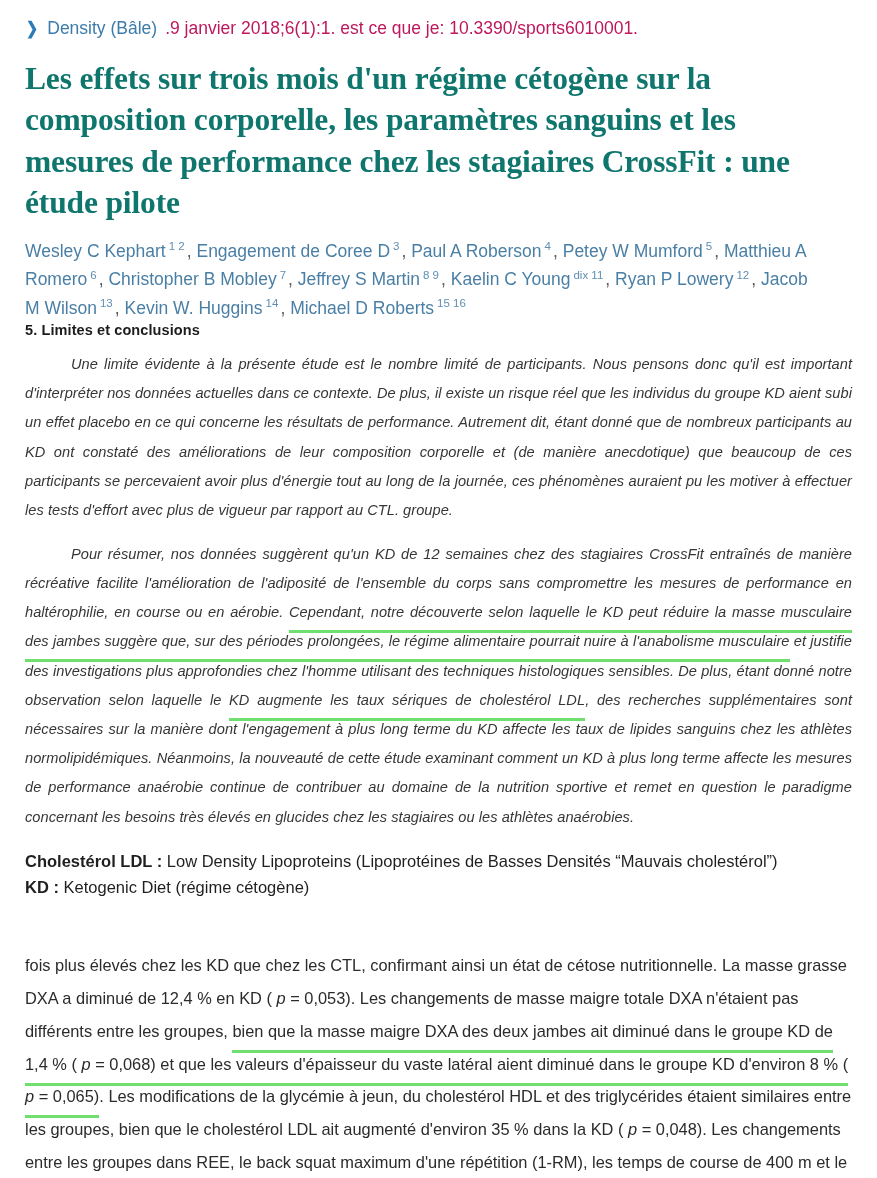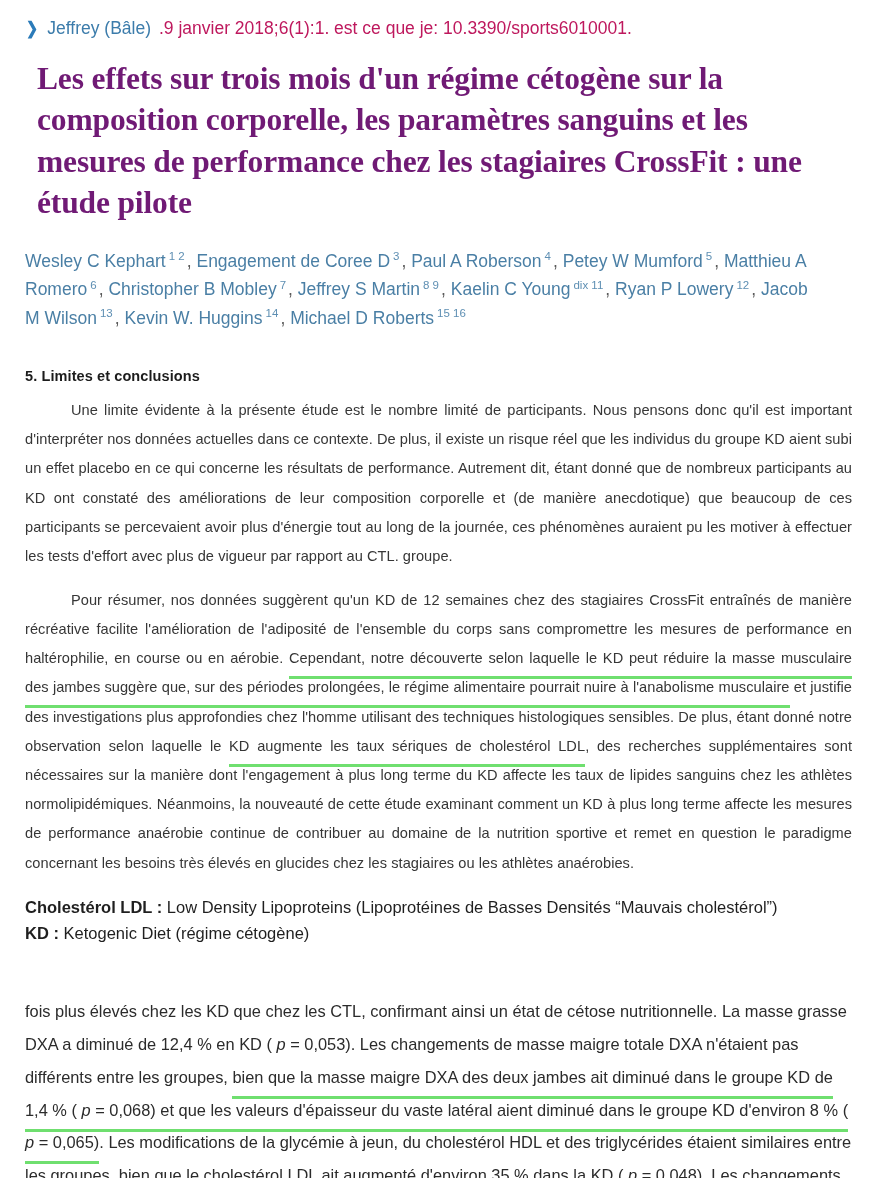--- a/index.html
+++ b/index.html
@@ -51,66 +51,66 @@
     color: #be185d;
   }
 
   
   .article-title {
     font-family: "Liberation Serif", serif;
     font-weight: bold;
     font-size: 31.5px;
     line-height: 1.32;
     letter-spacing: -0.15px;
-    color: #701a75;
-    margin: 18px 0 0 12px;
+    color: #0f766e;
+    margin: 18px 0 0 0;
     padding: 0 20px 0 0;
     max-width: 840px;
   }
 
   
   .authors {
-    margin-top: 23px;
+    margin-top: 13px;
     font-size: 17.5px;
     line-height: 1.62;
     color: #4a7fa5;
     max-width: 790px;
   }
   .authors .author {
     color: #4a7fa5;
   }
   .authors sup {
     font-size: 11.5px;
     vertical-align: super;
     color: #5e8fb3;
     padding: 0 2px 0 3px;
   }
   .authors .sep {
     color: #5a5a5a;
   }
 
   
   .section-heading {
-    margin-top: 36px;
     font-size: 14.5px;
     font-weight: bold;
     color: #1c1c1c;
     letter-spacing: 0.1px;
   }
 
   .para {
     margin-top: 12px;
     font-size: 14.6px;
     line-height: 2.0;
     text-align: justify;
     color: #363636;
     letter-spacing: 0.05px;
   }
   .para.indent {
     text-indent: 46px;
+    font-style: italic;
   }
 
   .hl {
     border-bottom: 3.5px solid #6fdf6f;
     padding-bottom: 10px;
   }
 
   
   .glossary {
     margin-top: 16px;
@@ -130,21 +130,21 @@
   }
   .lower-block i { font-style: italic; }
 </style>
 </head>
 <body>
 
 <div class="page">
 
   <div class="citation-line">
     <span class="chevron-icon">❯</span>
-    <span class="journal-link">Jeffrey (Bâle)</span>
+    <span class="journal-link">Density (Bâle)</span>
       <span class="citation-rest">.9 janvier 2018;6(1):1. est ce que je: 10.3390/sports6010001.</span>
   </div>
 
   <h1 class="article-title">Les effets sur trois mois d'un régime cétogène sur la composition corporelle, les paramètres sanguins et les mesures de performance chez les stagiaires CrossFit : une étude pilote</h1>
 
   <div class="authors">
     <span class="author">Wesley C Kephart</span><sup>1 2</sup><span class="sep">, </span><span class="author">Engagement de Coree D</span><sup>3</sup><span class="sep">, </span><span class="author">Paul A Roberson</span><sup>4</sup><span class="sep">, </span><span class="author">Petey W Mumford</span><sup>5</sup><span class="sep">, </span><span class="author">Matthieu A Romero</span><sup>6</sup><span class="sep">, </span><span class="author">Christopher B Mobley</span><sup>7</sup><span class="sep">, </span><span class="author">Jeffrey S Martin</span><sup>8 9</sup><span class="sep">, </span><span class="author">Kaelin C Young</span><sup>dix 11</sup><span class="sep">, </span><span class="author">Ryan P Lowery</span><sup>12</sup><span class="sep">, </span><span class="author">Jacob M Wilson</span><sup>13</sup><span class="sep">, </span><span class="author">Kevin W. Huggins</span><sup>14</sup><span class="sep">, </span><span class="author">Michael D Roberts</span><sup>15 16</sup>
   </div>
 
   <div class="section-heading">5. Limites et conclusions</div>

